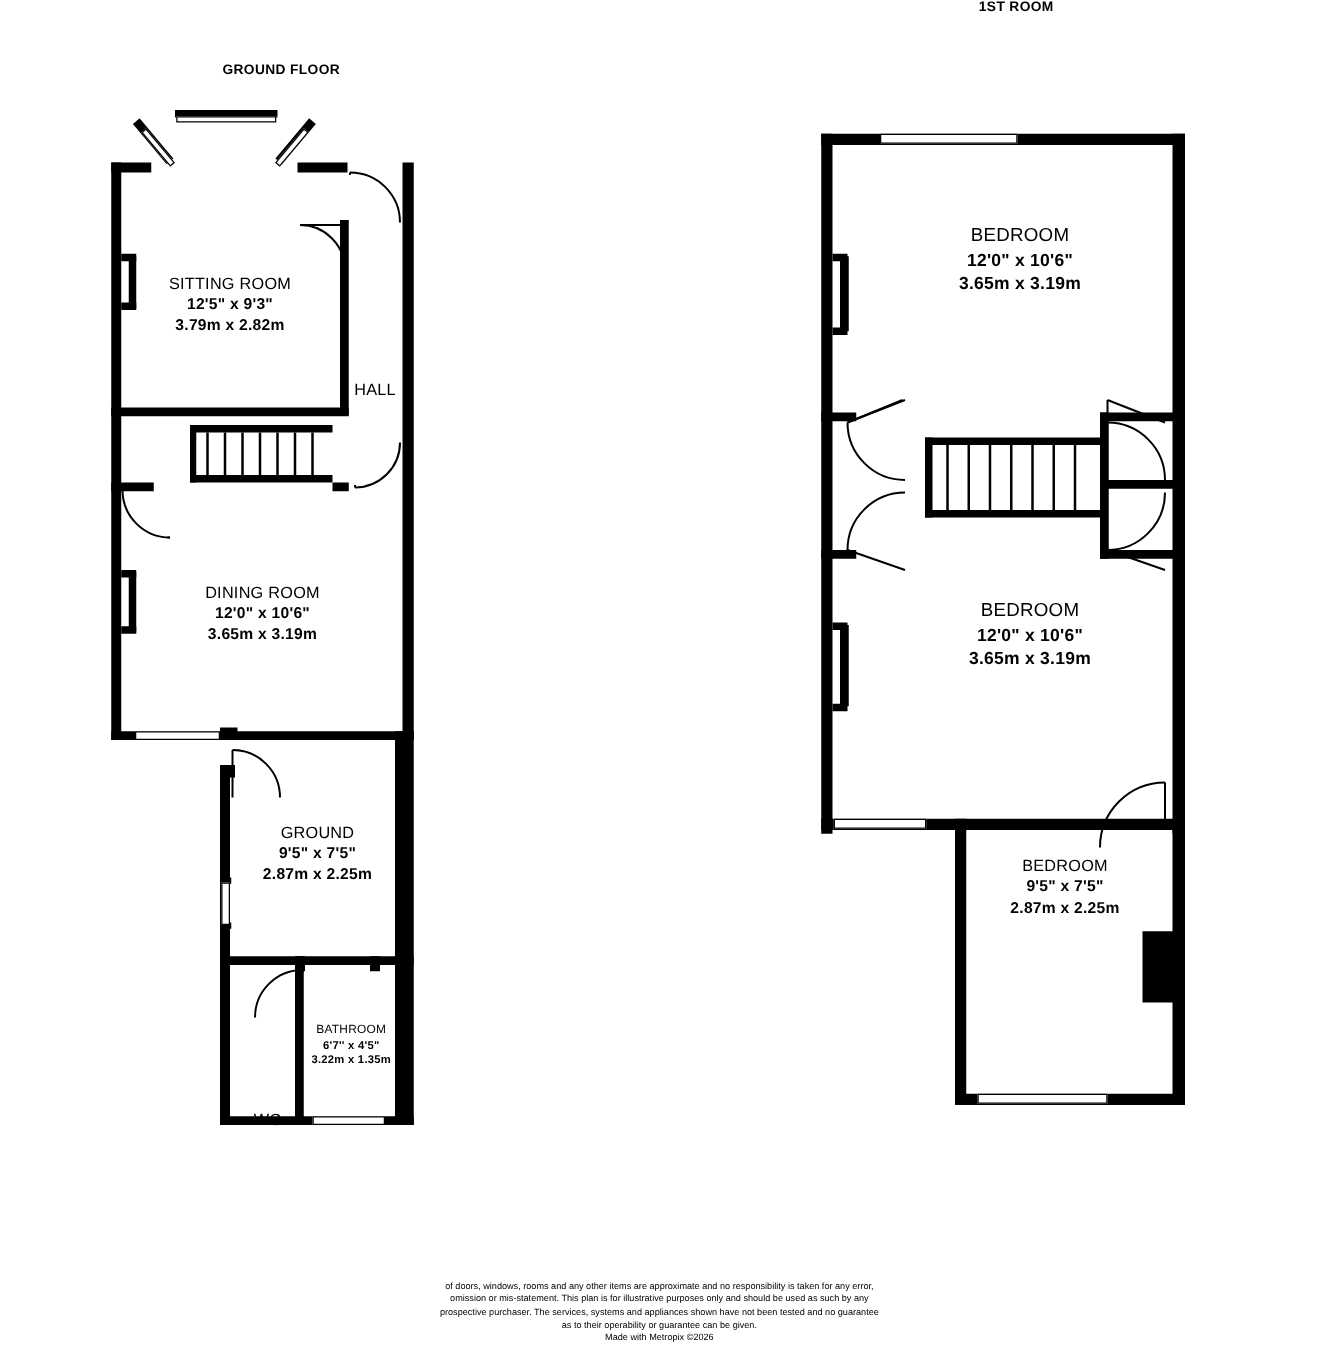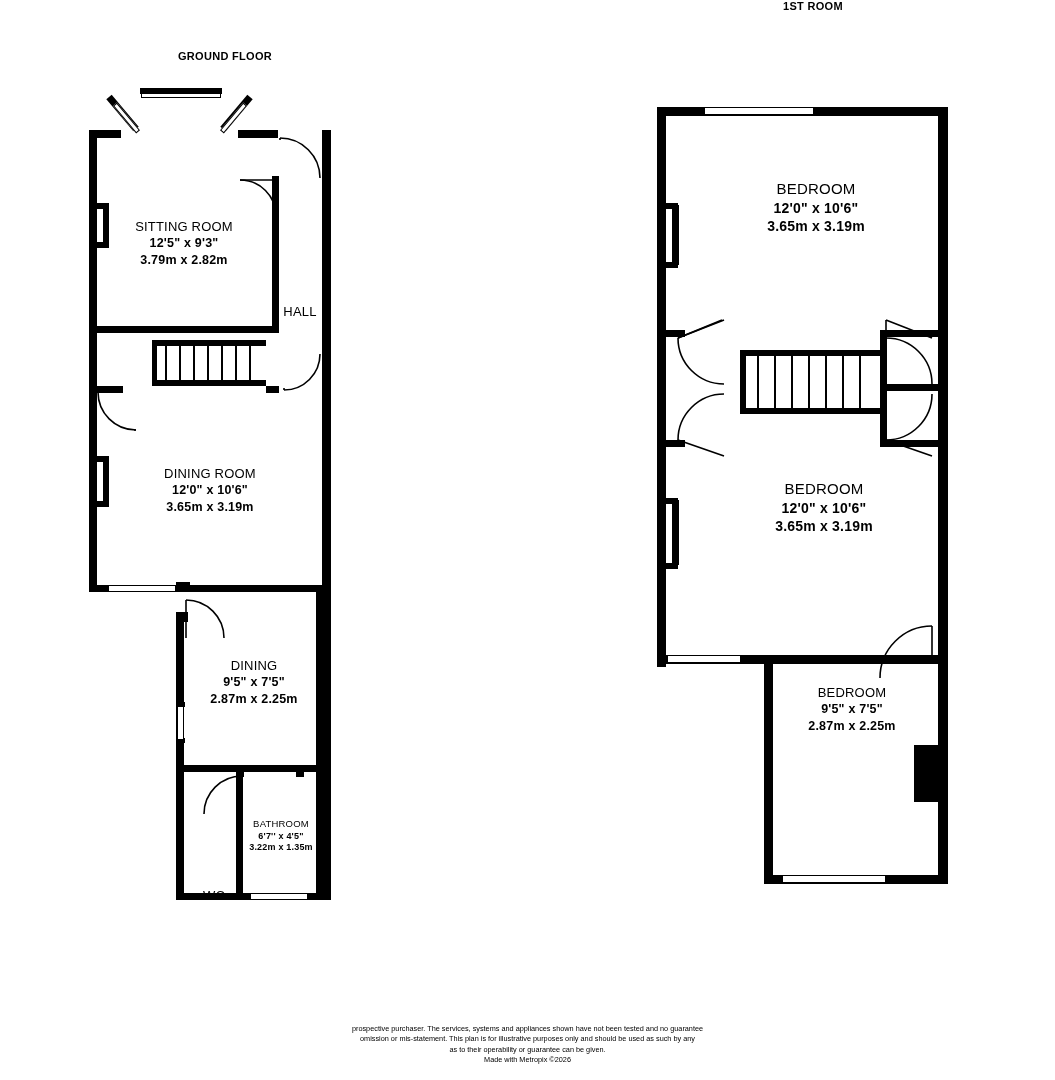--- a/index.html
+++ b/index.html
@@ -233,21 +233,21 @@
     <div class="rm">HALL</div>
   </div>
 
   <div class="label" id="lbl-dining" style="left:124px; top:465px; width:172px;">
     <div class="rm">DINING ROOM</div>
     <div class="dim">12'0"  x 10'6"</div>
     <div class="dim">3.65m  x 3.19m</div>
   </div>
 
   <div class="label" id="lbl-kitchen" style="left:168px; top:657px; width:172px;">
-    <div class="rm">DINING</div>
+    <div class="rm">GROUND</div>
     <div class="dim">9'5"  x 7'5"</div>
     <div class="dim">2.87m  x 2.25m</div>
   </div>
 
   <div class="label small" id="lbl-bathroom" style="left:216px; top:818px; width:130px;">
     <div class="rm">BATHROOM</div>
     <div class="dim">6'7''  x 4'5"</div>
     <div class="dim">3.22m  x 1.35m</div>
   </div>
 
@@ -267,19 +267,20 @@
     <div class="dim">3.65m  x 3.19m</div>
   </div>
 
   <div class="label" id="lbl-bed3" style="left:762px; top:684px; width:180px;">
     <div class="rm">BEDROOM</div>
     <div class="dim">9'5"  x 7'5"</div>
     <div class="dim">2.87m  x 2.25m</div>
   </div>
 
   <div class="disclaimer">
+    <div>of doors, windows, rooms and any other items are approximate and no responsibility is taken for any error,</div>
+    <div>omission or mis-statement. This plan is for illustrative purposes only and should be used as such by any</div>
     <div>prospective purchaser. The services, systems and appliances shown have not been tested and no guarantee</div>
-    <div>omission or mis-statement. This plan is for illustrative purposes only and should be used as such by any</div>
     <div>as to their operability or guarantee can be given.</div>
     <div>Made with Metropix ©2026</div>
   </div>
 
 </div>
 
 </body></html>

